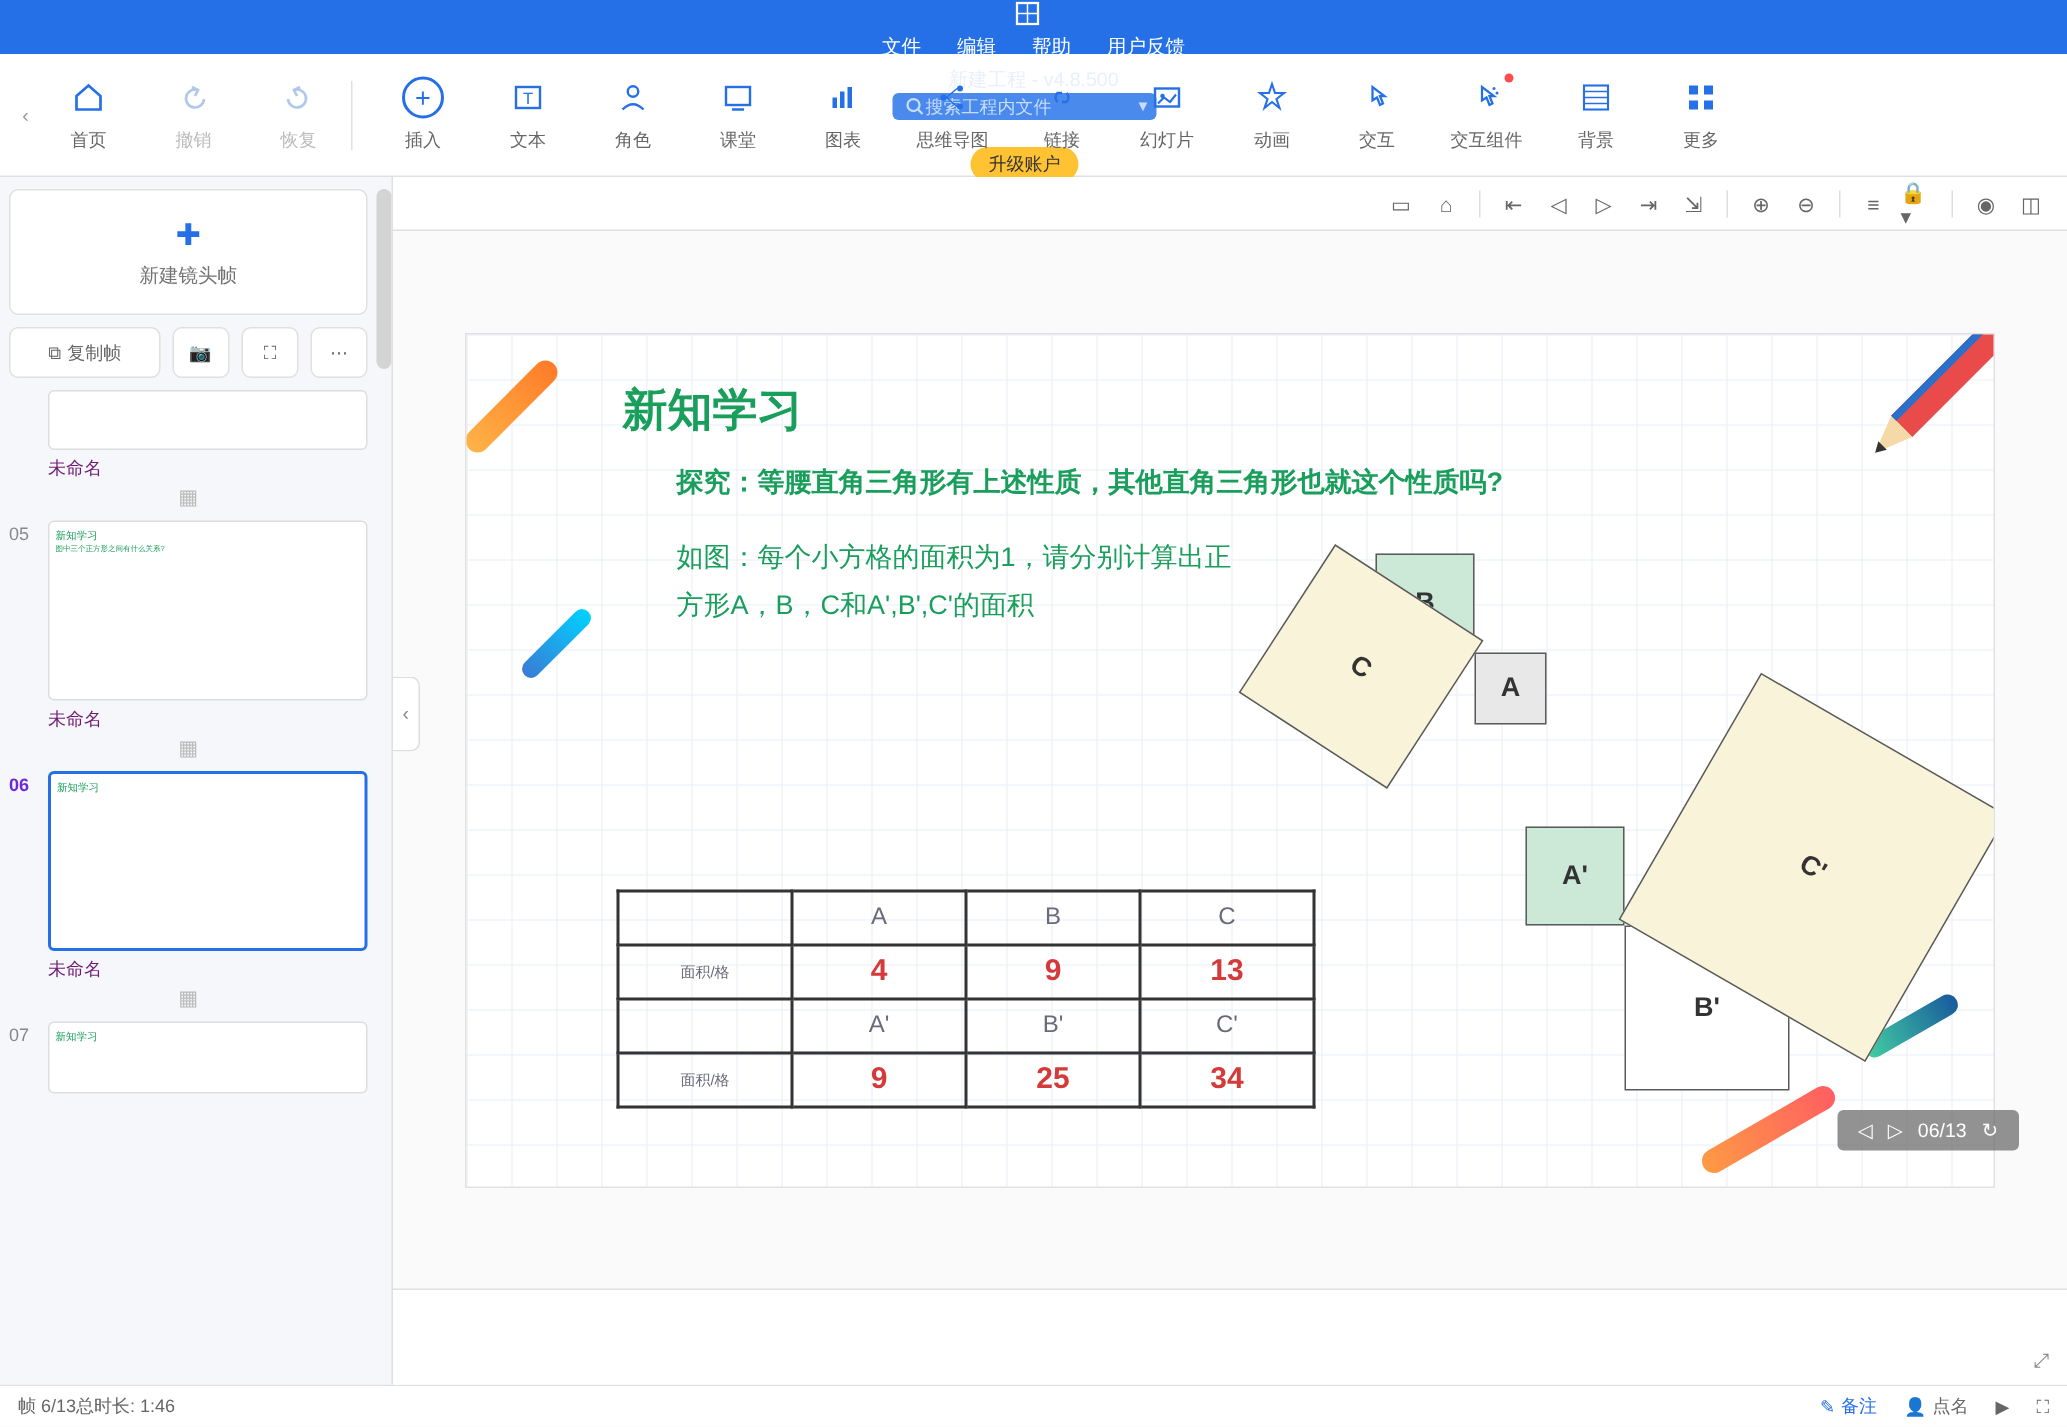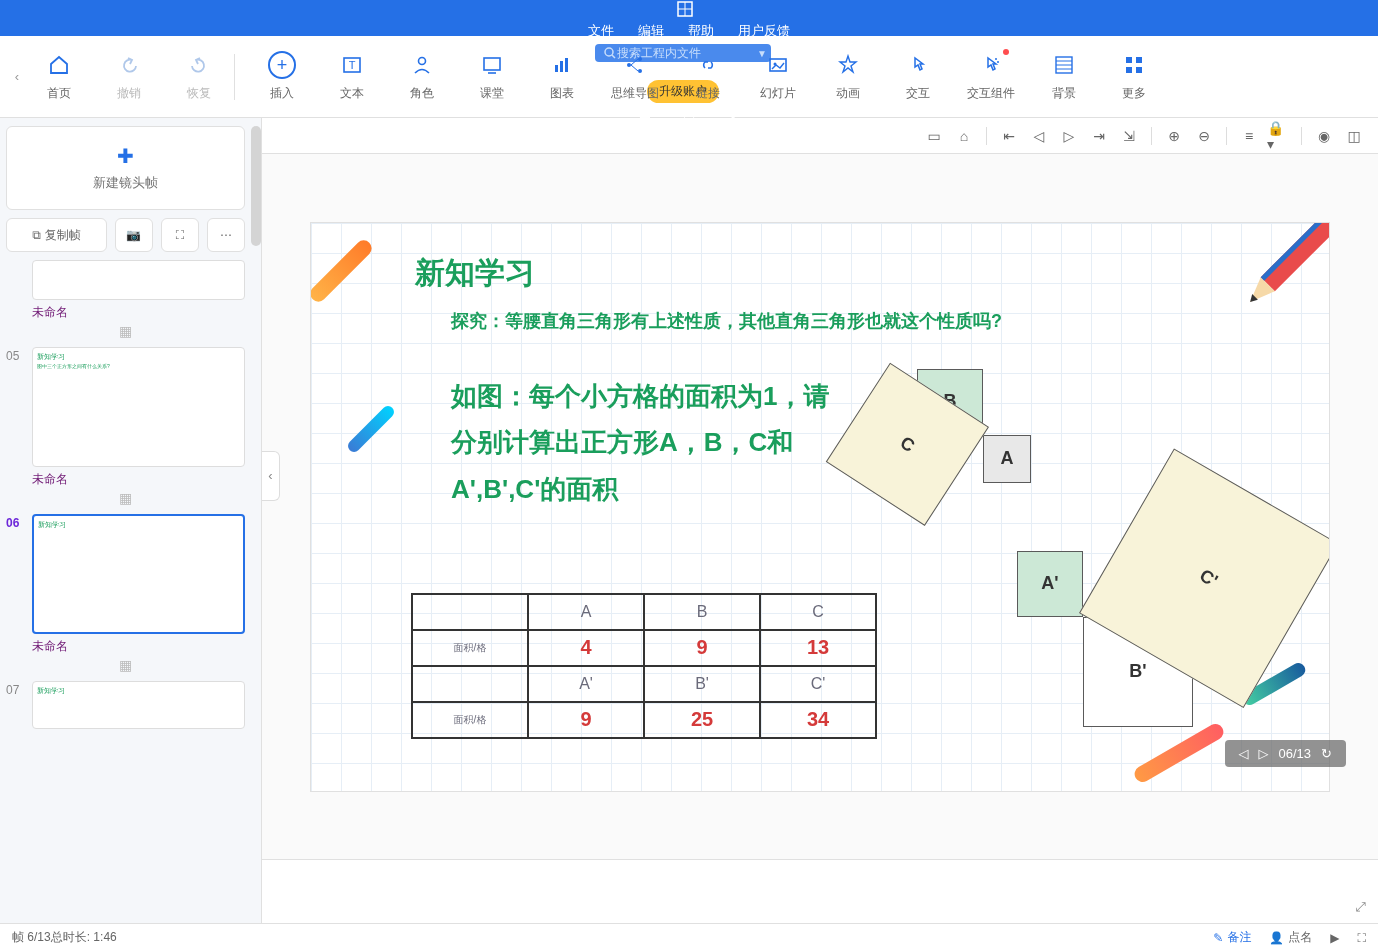--- a/index.html
+++ b/index.html
@@ -60,21 +60,21 @@
 .canvas-tools { height:36px; display:flex; align-items:center; justify-content:flex-end; padding:0 12px; gap:6px; border-bottom:1px solid #e0e0e0; background:#fff; }
 .canvas-tools .tbtn { width:24px; height:24px; display:flex; align-items:center; justify-content:center; color:#666; font-size:14px; }
 .canvas-tools .sep2 { width:1px; height:18px; background:#ddd; margin:0 4px; }
 
 .canvas { flex:1; position:relative; display:flex; align-items:center; justify-content:center; padding:12px; }
 .slide { width:1020px; height:570px; background:#fff; position:relative; overflow:hidden; border:1px solid #e0e0e0; }
 .slide.grid { background-image: linear-gradient(#e6eef6 1px, transparent 1px), linear-gradient(90deg, #e6eef6 1px, transparent 1px); background-size:30px 30px; }
 
 .slide .title-h { position:absolute; left:104px; top:30px; font-size:30px; font-weight:bold; color:#1a9e5c; }
 .slide .subtitle { position:absolute; left:140px; top:86px; font-size:18px; font-weight:bold; color:#1a9e5c; }
-.slide .body { position:absolute; left:140px; top:150px; width:380px; font-size:26px; font-weight:bold; color:#1a9e5c; line-height:1.8; }
+.slide .body { position:absolute; left:140px; top:132px; width:380px; font-size:18px; font-weight:normal; color:#1a9e5c; line-height:1.8; }
 
 .deco-pencil { position:absolute; right:-20px; top:-20px; width:120px; height:120px; transform:rotate(45deg); }
 .deco-stripe1 { position:absolute; left:-10px; top:40px; width:80px; height:16px; background:linear-gradient(90deg,#ffb347,#ff7b29); border-radius:8px; transform:rotate(-45deg); }
 .deco-stripe2 { position:absolute; left:30px; top:200px; width:60px; height:12px; background:linear-gradient(90deg,#3a7bd5,#00d2ff); border-radius:6px; transform:rotate(-45deg); }
 .deco-stripe3 { position:absolute; right:100px; bottom:30px; width:100px; height:16px; background:linear-gradient(90deg,#ff9a44,#ff5e62); border-radius:8px; transform:rotate(-30deg); }
 .deco-stripe4 { position:absolute; right:20px; bottom:100px; width:70px; height:14px; background:linear-gradient(90deg,#43cea2,#185a9d); border-radius:7px; transform:rotate(-30deg); }
 
 .data-table { position:absolute; left:100px; top:370px; border-collapse:collapse; }
 .data-table td { border:2px solid #333; width:116px; height:36px; text-align:center; font-size:16px; }
 .data-table td.hdr { color:#6a6a7a; }
@@ -109,20 +109,21 @@
         <line x1="9" y1="2" x2="9" y2="16" stroke="#fff"></line>
         <line x1="2" y1="9" x2="16" y2="9" stroke="#fff"></line>
       </svg>
   </span>
   <div class="menus">
     <span>文件</span>
     <span>编辑</span>
     <span>帮助</span>
     <span>用户反馈</span>
   </div>
+  <div class="title">新建工程 - v4.8.500</div>
   <div class="search">
     <span>
       <svg width="14" height="14" viewBox="0 0 14 14">
           <circle cx="6" cy="6" r="4" fill="none" stroke="#c7ddfb" stroke-width="1.5"></circle>
           <line x1="9" y1="9" x2="12" y2="12" stroke="#c7ddfb" stroke-width="1.5"></line>
         </svg>
     </span>
     <input placeholder="搜索工程内文件" style="">
     <span class="chev">▼</span>
   </div>

